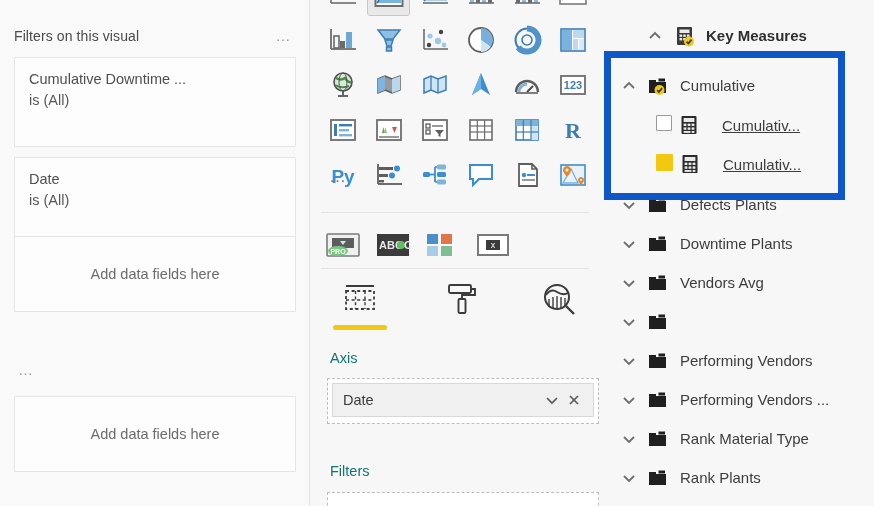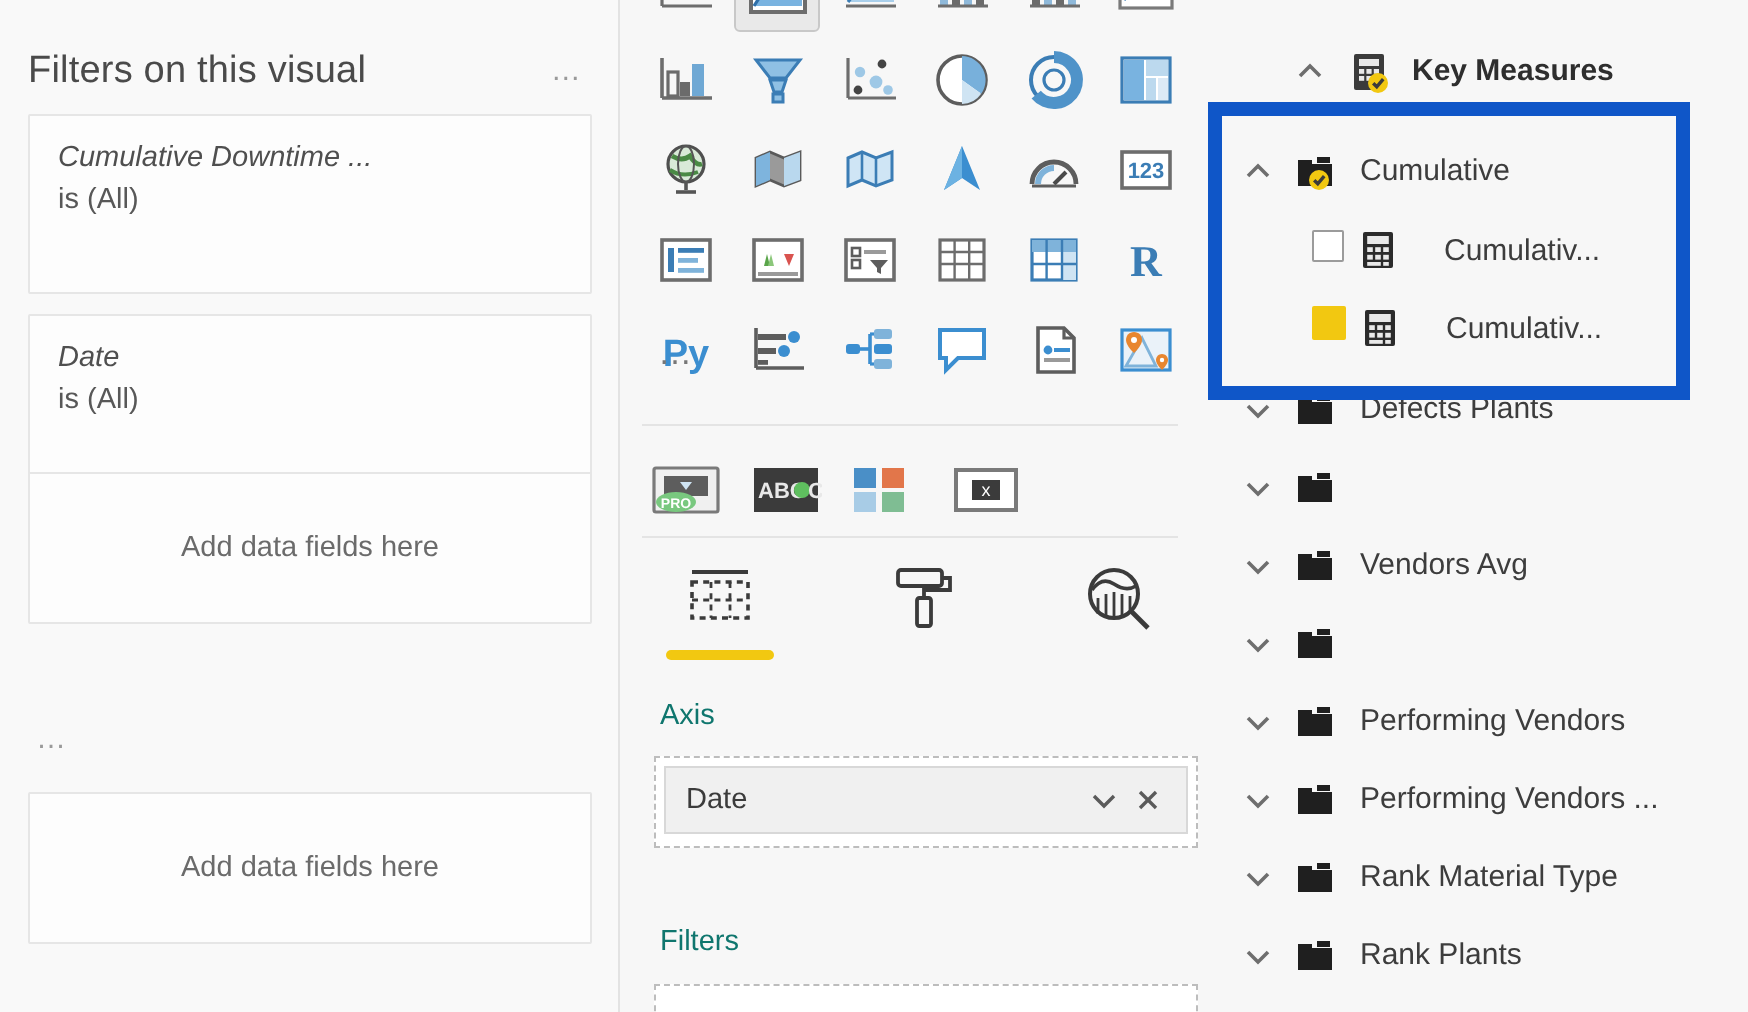--- a/index.html
+++ b/index.html
@@ -18,33 +18,33 @@
     background: #f9f9f9;
   }
   .filters-pane .pane-edge {
     position: absolute; right: 0; top: 0; width: 1px; height: 506px; background: #e3e3e3;
   }
   .filter-section-head {
     position: absolute; left: 14px; width: 282px; height: 20px;
     display: flex; align-items: center; justify-content: space-between;
   }
   .filter-section-title {
-    font-size: 19px; color: #4a4a4a; letter-spacing: .1px;
+    font-size: 14px; color: #4a4a4a; letter-spacing: .1px;
   }
   .ellipsis-btn {
     font-size: 15px; color: #9a9a9a; line-height: 8px; letter-spacing: 1.6px;
     padding: 2px 4px; cursor: pointer; user-select: none;
   }
   .filter-card {
     position: absolute; left: 14px; width: 282px;
     background: #fdfdfd; border: 1px solid #e6e6e6; border-radius: 1px;
   }
   .fc-line1 {
     font-size: 14.5px; color: #4f4f4f; padding: 13px 14px 0 14px;
-    white-space: nowrap; overflow: hidden; font-style: italic;
+    white-space: nowrap; overflow: hidden;
   }
   .fc-line2 {
     font-size: 14.5px; color: #585858; padding: 5px 14px 13px 14px;
   }
   .fc-drop {
     font-size: 14.5px; color: #6b6b6b;
     display: flex; align-items: center; justify-content: center;
     height: 100%;
   }
 
@@ -147,21 +147,21 @@
     z-index: 30;
   }
 
   .measure-row {
     position: absolute; width: 230px; height: 38px; display: flex; align-items: center;
     z-index: 10; cursor: pointer;
   }
   .mcheck {
     width: 16px; height: 16px; border: 1.6px solid #9b9b9b; background: #fff; border-radius: 1px;
   }
-  .mlabel { font-size: 15px; color: #3d3d3d; padding-left: 24px; white-space: nowrap; }
+  .mlabel { font-size: 15px; color: #3d3d3d; padding-left: 24px; white-space: nowrap; text-decoration: underline; }
 </style>
 </head>
 <body>
 
 <div id="root">
 
   <div class="filters-pane">
     <div class="pane-edge"></div>
 
     <div class="filter-section-head" style="top:26px;">
@@ -645,20 +645,21 @@
         <svg width="18" height="18" viewBox="0 0 18 18">
             <polyline points="4,7 9,12 14,7" fill="none" stroke="#6e6e6e" stroke-width="1.8"></polyline>
           </svg>
       </span>
       <span class="ficon">
         <svg width="24" height="22" viewBox="0 0 24 22">
             <path d="M2 5 h7 v2 h10 v11 H2 Z" fill="#1f1f1f"></path>
             <rect x="11.5" y="3.5" width="6.5" height="3" fill="#1f1f1f"></rect>
           </svg>
       </span>
+      <span class="flabel">Downtime Plants</span>
     </div>
 
     <div class="field-row" style="top:263px;left:14px;">
       <span class="chev">
         <svg width="18" height="18" viewBox="0 0 18 18">
             <polyline points="4,7 9,12 14,7" fill="none" stroke="#6e6e6e" stroke-width="1.8"></polyline>
           </svg>
       </span>
       <span class="ficon">
         <svg width="24" height="22" viewBox="0 0 24 22">

